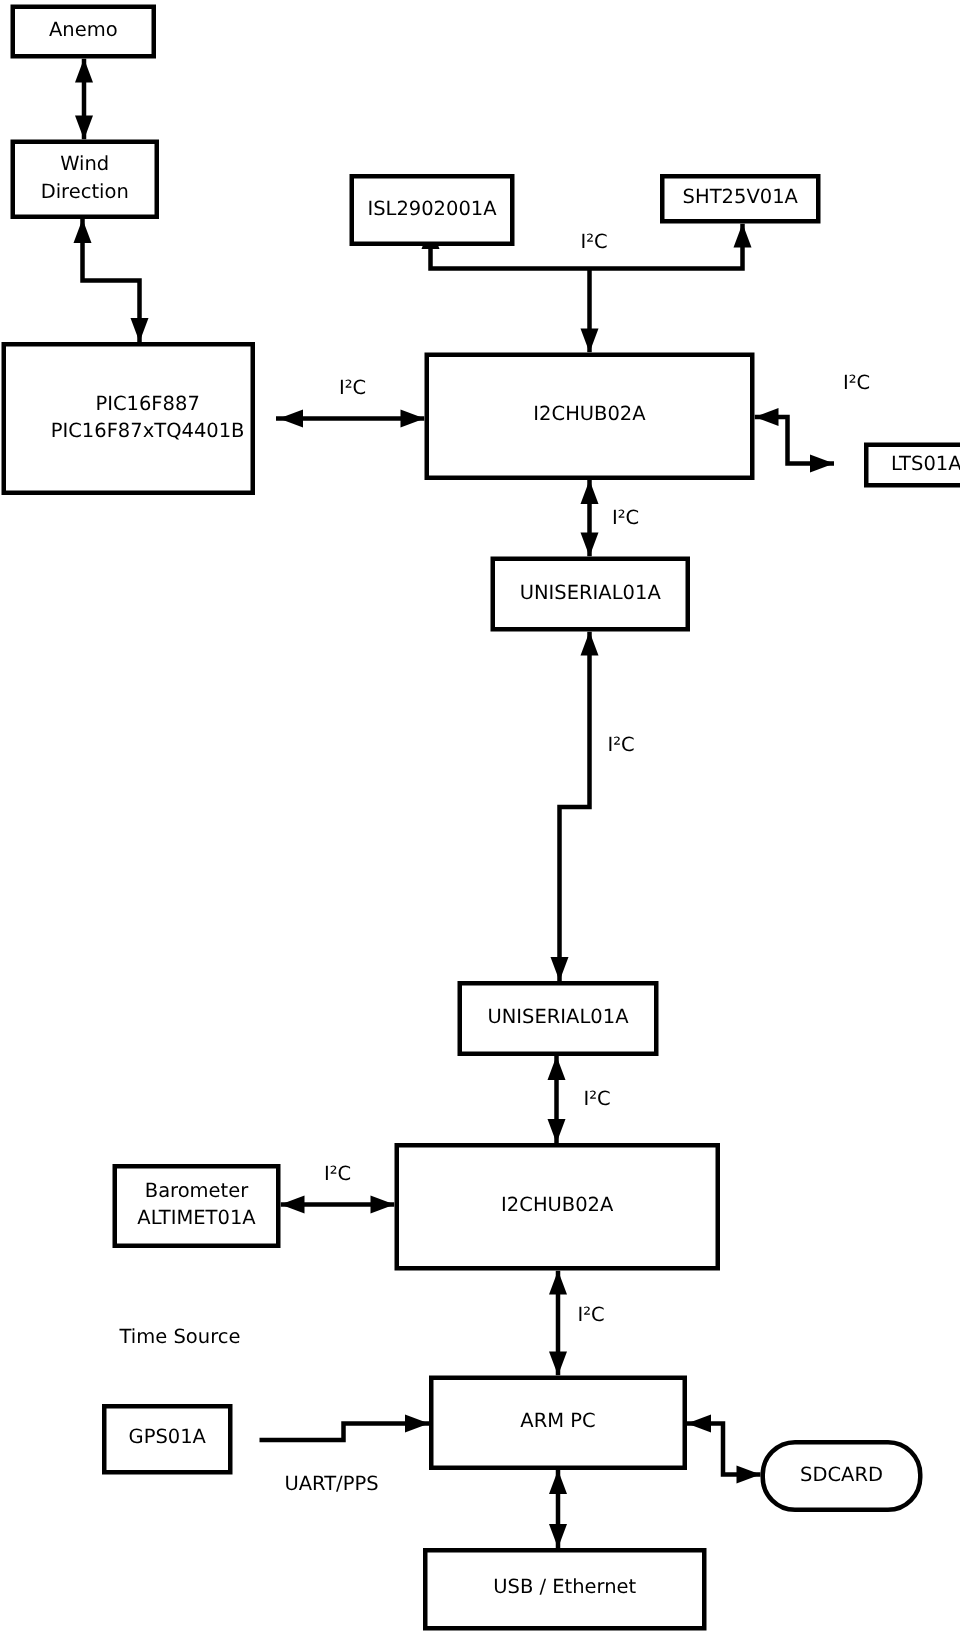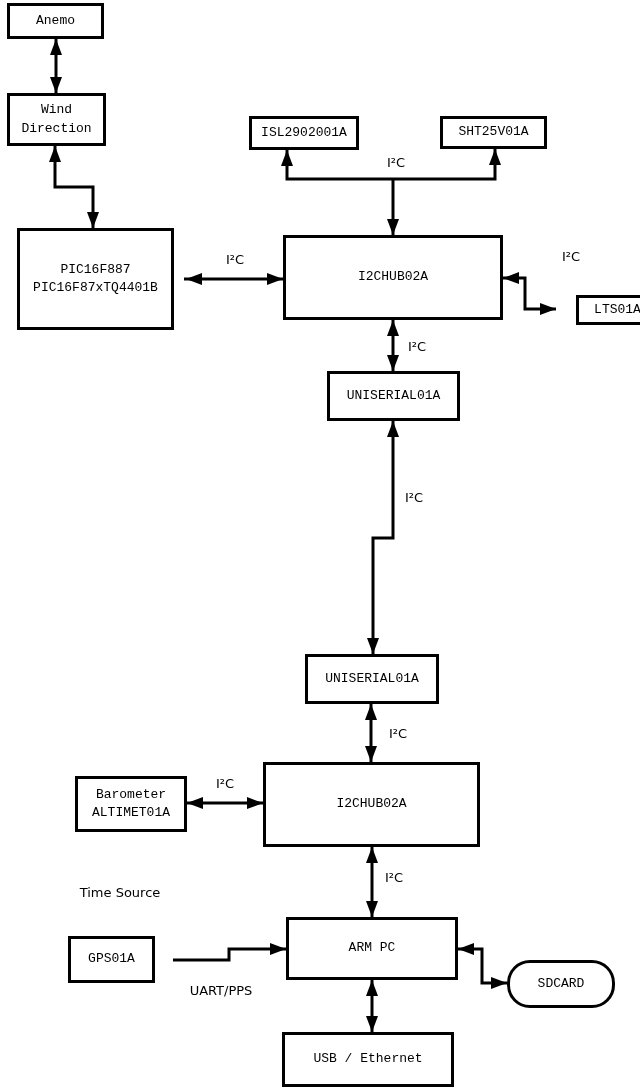--- a/index.html
+++ b/index.html
@@ -40,21 +40,20 @@
     display: flex;
     align-items: center;
     justify-content: center;
     text-align: center;
     font-size: 13px;
     line-height: 1.4;
   }
   .node .node-label {
     white-space: pre-line;
     padding: 0 4px;
-    font-family: Liberation Mono, monospace;
   }
   .edge-label {
     position: absolute;
     transform: translate(-50%, -50%);
     font-size: 13px;
     white-space: nowrap;
     background: transparent;
   }
 </style>
 </head>
@@ -146,26 +145,26 @@
 
   <div class="node" style="left:7px; top:3px; width:97px; height:36px;">
     <span class="node-label">Anemo</span>
   </div>
 
   <div class="node" style="left:7px; top:93px; width:99px; height:53px;">
     <span class="node-label">Wind
 Direction</span>
   </div>
 
-  <div class="node" style="left:17px; top:228px; width:157px; height:102px;">
+  <div class="node" style="left:1px; top:228px; width:169px; height:102px;justify-content:flex-end;">
     <span class="node-label">PIC16F887
 PIC16F87xTQ4401B</span>
   </div>
 
-  <div class="node" style="left:249px; top:116px; width:110px; height:34px;">
+  <div class="node" style="left:233px; top:116px; width:110px; height:48px;">
     <span class="node-label">ISL2902001A</span>
   </div>
 
   <div class="node" style="left:440px; top:116px; width:107px; height:33px;">
     <span class="node-label">SHT25V01A</span>
   </div>
 
   <div class="node" style="left:283px; top:235px; width:220px; height:85px;">
     <span class="node-label">I2CHUB02A</span>
   </div>
@@ -196,21 +195,21 @@
   </div>
 
   <div class="node" style="left:286px; top:917px; width:172px; height:63px;">
     <span class="node-label">ARM PC</span>
   </div>
 
   <div class="node" style="left:507px; top:960px; width:108px; height:48px;border-radius:23px;">
     <span class="node-label">SDCARD</span>
   </div>
 
-  <div class="node" style="left:282px; top:1032px; width:172px; height:55px;">
+  <div class="node" style="left:282px; top:1032px; width:189px; height:55px;">
     <span class="node-label">USB / Ethernet</span>
   </div>
 
   <span class="edge-label" style="left:396px; top:162px;">I²C</span>
 
   <span class="edge-label" style="left:235px; top:259px;">I²C</span>
 
   <span class="edge-label" style="left:571px; top:256px;">I²C</span>
 
   <span class="edge-label" style="left:417px; top:346px;">I²C</span>

